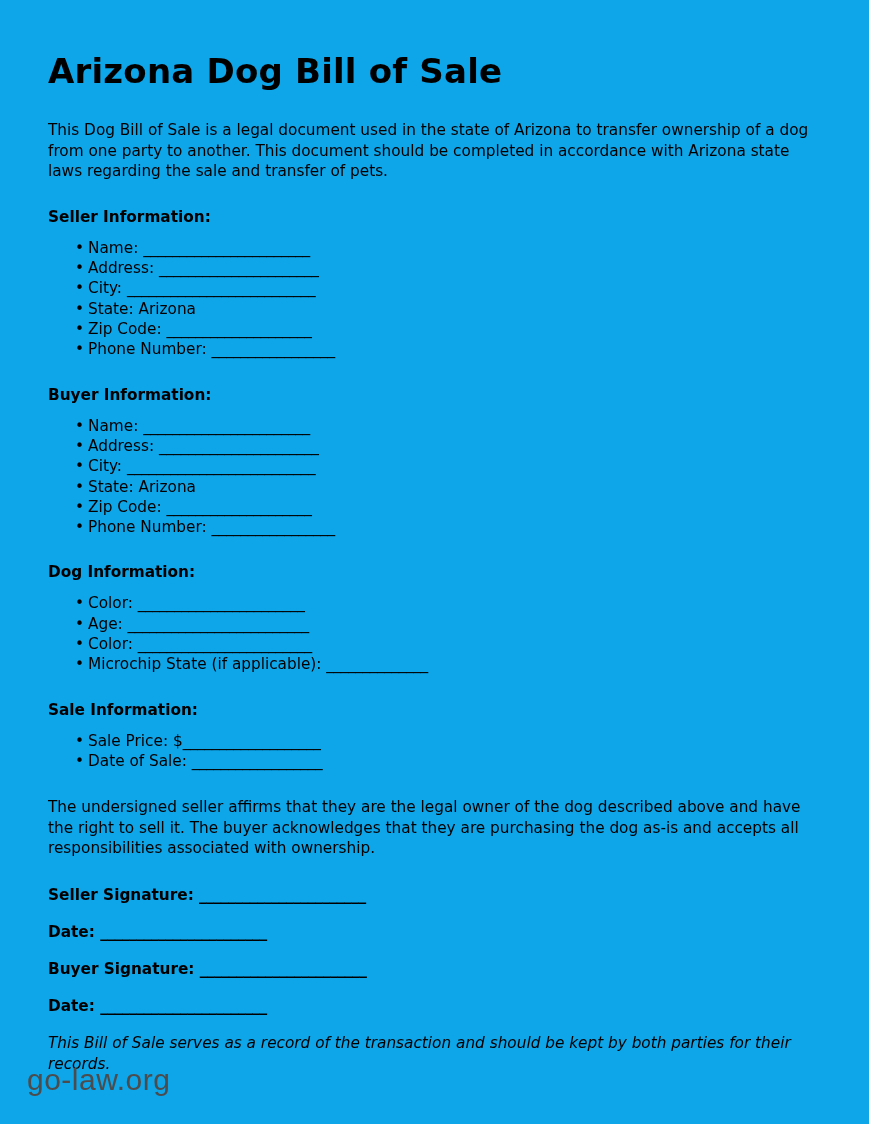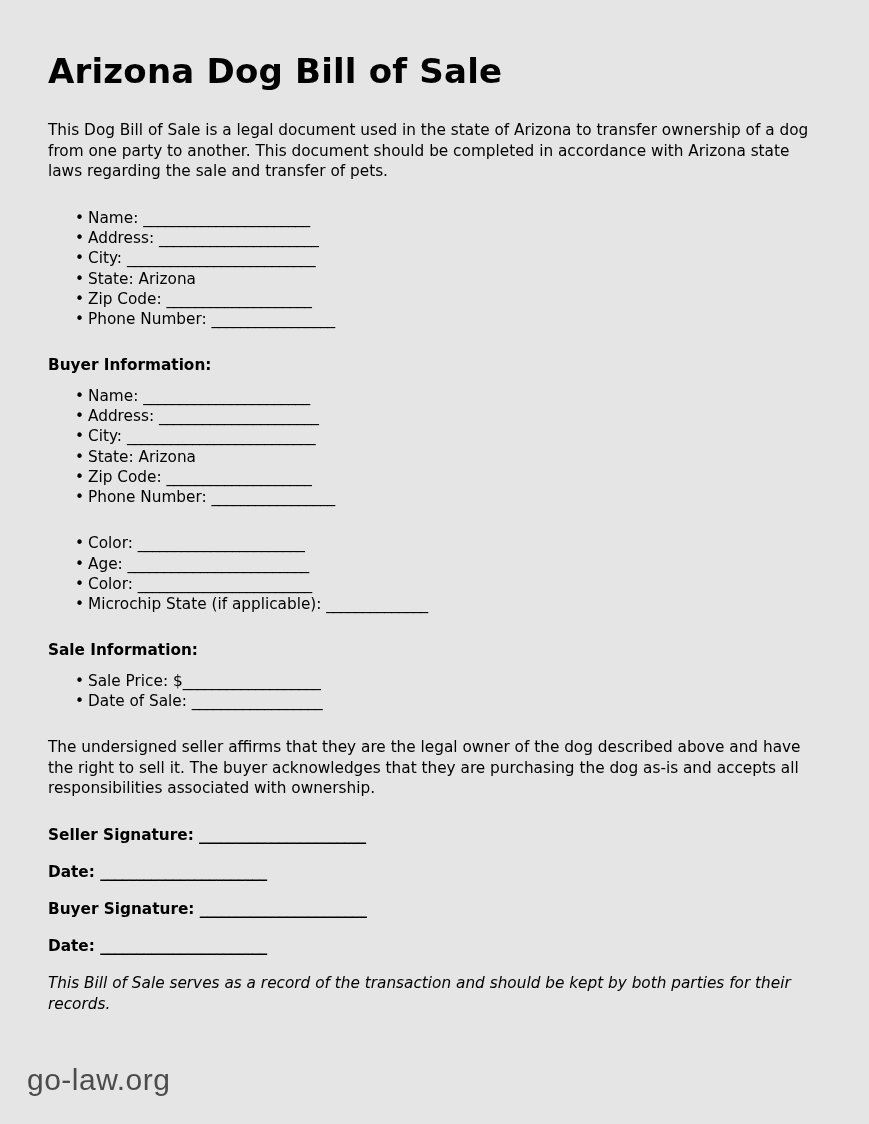--- a/index.html
+++ b/index.html
@@ -16,21 +16,21 @@
     color: #000000;
     overflow: hidden;
   }
 
   .page {
     position: absolute;
     left: 0;
     top: 0;
     width: 869px;
     height: 1124px;
-    background: #e5e5e5;
+    background: #0ea5e9;
   }
 
   .content {
     position: absolute;
     left: 48px;
     top: 52px;
     width: 772px;
   }
 
   h1.doc-title {
@@ -122,39 +122,41 @@
 </head>
 <body>
 
 <div class="page">
   <div class="content">
 
     <h1 class="doc-title">Arizona Dog Bill of Sale</h1>
 
     <p class="para">This Dog Bill of Sale is a legal document used in the state of Arizona to transfer ownership of a dog from one party to another. This document should be completed in accordance with Arizona state laws regarding the sale and transfer of pets.</p>
 
+    <h2 class="section-heading">Seller Information:</h2>
     <ul class="field-list">
       <li><span>Name: </span><span class="blank">_______________________</span></li>
       <li><span>Address: </span><span class="blank">______________________</span></li>
       <li><span>City: </span><span class="blank">__________________________</span></li>
       <li><span>State: Arizona</span><span class="blank"></span></li>
       <li><span>Zip Code: </span><span class="blank">____________________</span></li>
       <li><span>Phone Number: </span><span class="blank">_________________</span></li>
     </ul>
 
     <h2 class="section-heading">Buyer Information:</h2>
     <ul class="field-list">
       <li><span>Name: </span><span class="blank">_______________________</span></li>
       <li><span>Address: </span><span class="blank">______________________</span></li>
       <li><span>City: </span><span class="blank">__________________________</span></li>
       <li><span>State: Arizona</span><span class="blank"></span></li>
       <li><span>Zip Code: </span><span class="blank">____________________</span></li>
       <li><span>Phone Number: </span><span class="blank">_________________</span></li>
     </ul>
 
+    <h2 class="section-heading">Dog Information:</h2>
     <ul class="field-list">
       <li><span>Color: </span><span class="blank">_______________________</span></li>
       <li><span>Age: </span><span class="blank">_________________________</span></li>
       <li><span>Color: </span><span class="blank">________________________</span></li>
       <li><span>Microchip State (if applicable): </span><span class="blank">______________</span></li>
     </ul>
 
     <h2 class="section-heading">Sale Information:</h2>
     <ul class="field-list">
       <li><span>Sale Price: $</span><span class="blank">___________________</span></li>

